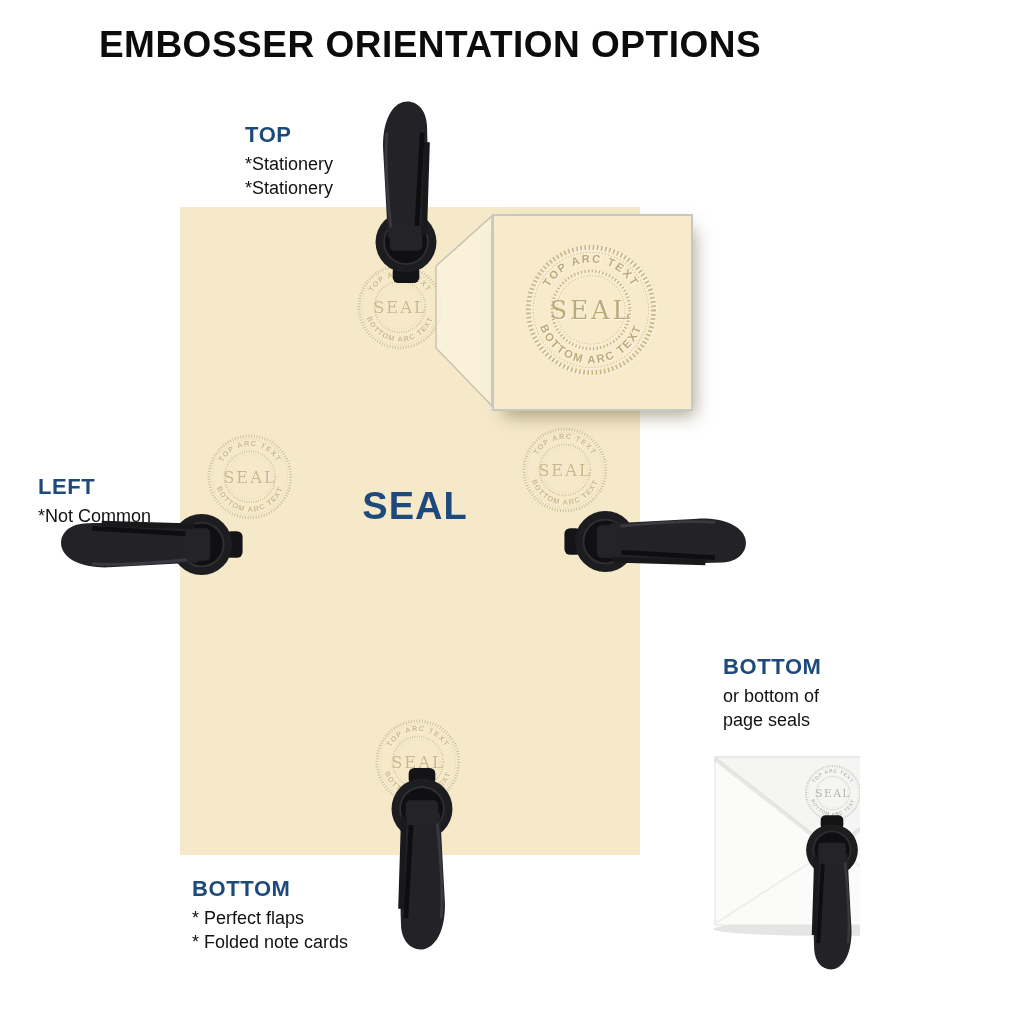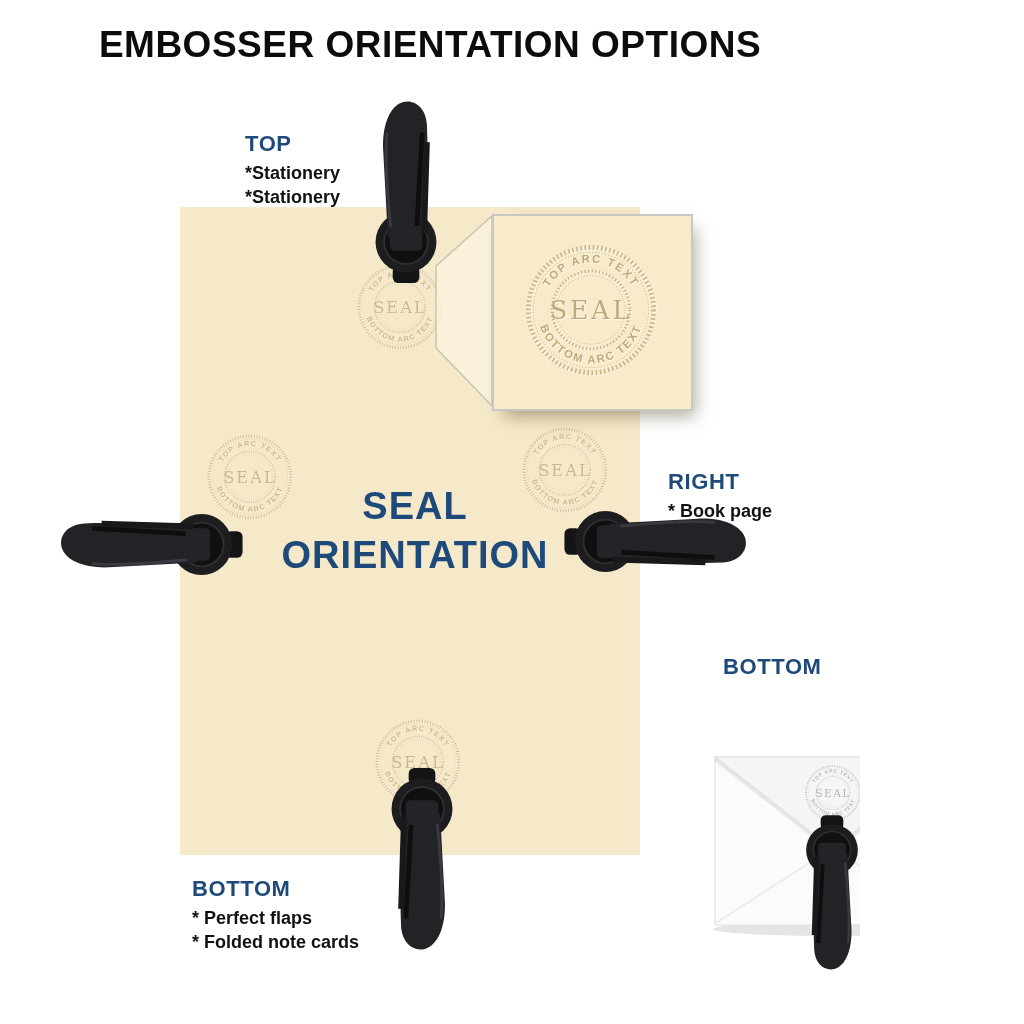--- a/index.html
+++ b/index.html
@@ -6,21 +6,21 @@
   .stage{position:relative;width:860px;height:1024px;background:#ffffff;
          font-family:"Liberation Sans",sans-serif;overflow:hidden;}
   .abs{position:absolute;}
 
   .title{top:24px;left:0;width:100%;text-align:center;font-size:37px;font-weight:800;
          letter-spacing:.5px;color:#0c0c0c;}
 
   .paper{left:180px;top:207px;width:460px;height:648px;background:var(--paper);}
 
   .label .hd{color:var(--navy);font-size:22px;font-weight:800;letter-spacing:.6px;margin-bottom:4px;}
-  .label .it{color:#111;font-size:18px;font-weight:700;line-height:1.36;}
+  .label .it{color:#111;font-size:18px;font-weight:400;line-height:1.36;}
 
   .center-label{left:235px;top:482px;width:360px;text-align:center;color:var(--navy);
                 font-size:38px;font-weight:800;line-height:1.3;letter-spacing:1px;}
 
   .cone{left:0;top:0;width:1024px;height:1024px;pointer-events:none;}
 
   .inset-box{left:492px;top:214px;width:197px;height:193px;background:var(--inset);
              border:2px solid #c8c8c2;box-shadow:7px 10px 16px -5px rgba(95,85,55,.5);}
 
   .seal-slot{position:absolute;color:var(--emboss);}
@@ -229,21 +229,20 @@
         <textPath href="#arc-bot-4" startOffset="50%" text-anchor="middle">BOTTOM ARC TEXT</textPath>
       </text>
       <text x="100" y="112" text-anchor="middle" font-size="35" letter-spacing="4" stroke="none" style="font-family:'DejaVu Serif',serif">SEAL</text>
     </g>
   </svg>
 </div>
   </div>
 
   <div class="abs center-label">
     <div>SEAL</div>
-    <div>ORIENTATION</div>
   </div>
 
   <svg class="abs" style="left:700px;top:745px;" width="270" height="250" viewBox="0 0 270 250">
     <ellipse cx="133" cy="184" rx="120" ry="7" fill="rgba(0,0,0,0.10)"></ellipse>
     <rect x="15" y="12" width="235" height="168" fill="#fbfbfa" stroke="#e2e2de" stroke-width="1"></rect>
     <path d="M 16,178 L 128,106" stroke="#ededea" stroke-width="2" fill="none"></path>
     <path d="M 249,178 L 137,106" stroke="#ededea" stroke-width="2" fill="none"></path>
     <path d="M 15,14 L 132.5,106 L 250,14" fill="none" stroke="rgba(0,0,0,0.08)" stroke-width="4"></path>
     <path d="M 15,12 L 132.5,104 L 250,12 Z" fill="#f5f5f3" stroke="#e0e0dc" stroke-width="1.2"></path>
   </svg>
@@ -301,34 +300,35 @@
     <svg viewBox="0 0 210 110" width="200" height="105">
         <use href="#embosser-shape"></use>
       </svg>
   </div>
   <div class="abs embosser" style="left:747px;top:846px;width:170px;height:89px;transform:rotate(90deg);">
     <svg viewBox="0 0 210 110" width="170" height="89">
         <use href="#embosser-shape"></use>
       </svg>
   </div>
 
-  <div class="abs label" style="left:245px;top:122px;margin-top:9px;">
+  <div class="abs label" style="left:245px;top:122px;">
     <div class="hd">TOP</div>
     <div class="it">*Stationery</div>
     <div class="it">*Stationery</div>
   </div>
 
-
-  <div class="abs label" style="left:668px;top:469px;">
-    <div class="hd">RIGHT</div>
-    <div class="it">* Book page</div>
-  </div>
+  <div class="abs label" style="left:38px;top:474px;">
+    <div class="hd">LEFT</div>
+    <div class="it">*Not Common</div>
+  </div>
+
 
   <div class="abs label" style="left:723px;top:654px;">
     <div class="hd">BOTTOM</div>
+    <div class="it">or bottom of page seals</div>
   </div>
 
   <div class="abs label" style="left:192px;top:876px;">
     <div class="hd">BOTTOM</div>
     <div class="it">* Perfect flaps</div>
     <div class="it">* Folded note cards</div>
   </div>
 
 </div>
 

